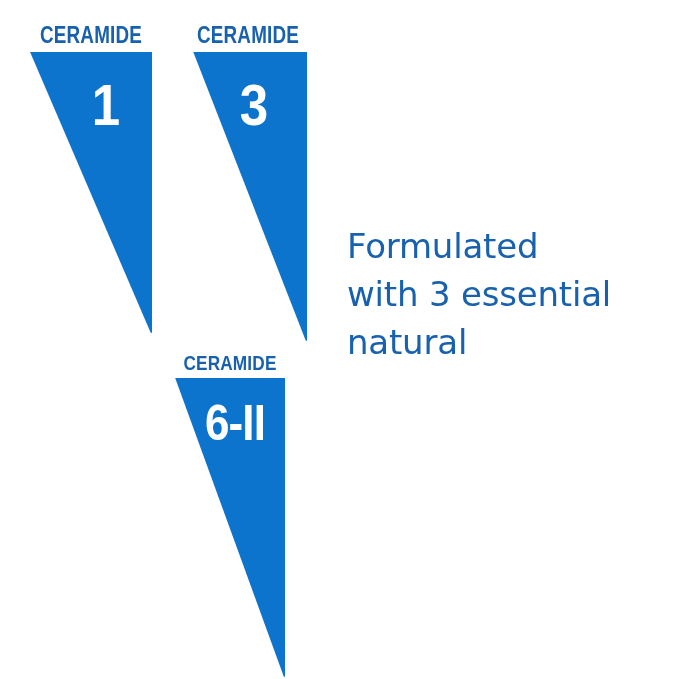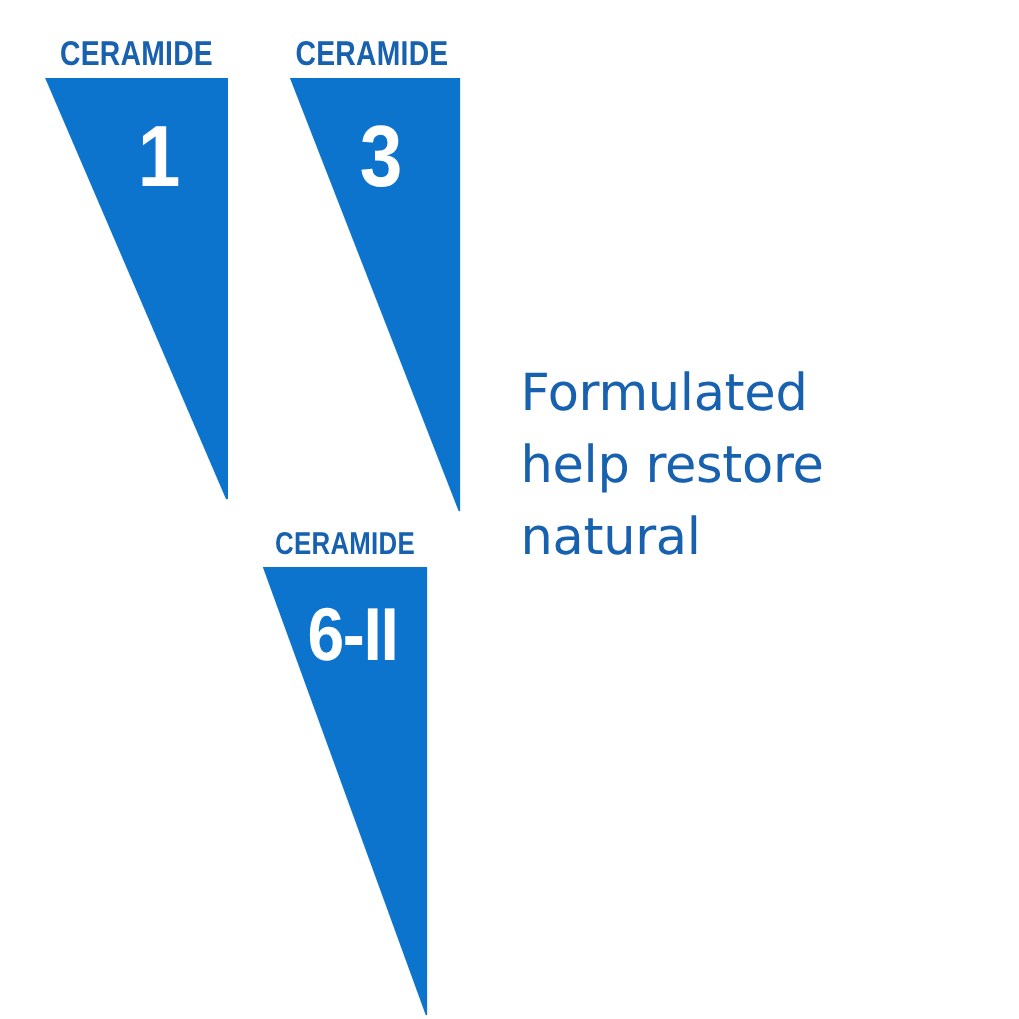--- a/index.html
+++ b/index.html
@@ -89,21 +89,20 @@
     position: absolute;
     left: 347px;
     top: 222px;
     width: 320px;
     color: #1761AF;
     font-family: "DejaVu Sans", "Liberation Sans", sans-serif;
     font-weight: 400;
     font-size: 34px;
     line-height: 48px;
     letter-spacing: -0.2px;
-    margin-top: 16px;
   }
   #body-copy .copy-line { display: block; white-space: nowrap; }
 </style>
 </head>
 <body>
 
 <div id="stage">
 
   <div class="wedge-group" id="wedge-1">
     <div class="wedge-label">CERAMIDE</div>
@@ -118,17 +117,17 @@
   </div>
 
   <div class="wedge-group" id="wedge-3">
     <div class="wedge-label">CERAMIDE</div>
     <div class="wedge-shape"></div>
     <div class="wedge-number">6-II</div>
   </div>
 
   <div id="body-copy">
     <span class="copy-line">Formulated</span>
-    <span class="copy-line">help restore</span>
+    <span class="copy-line">with 3 essential</span>
     <span class="copy-line">natural</span>
   </div>
 
 </div>
 
 </body></html>

